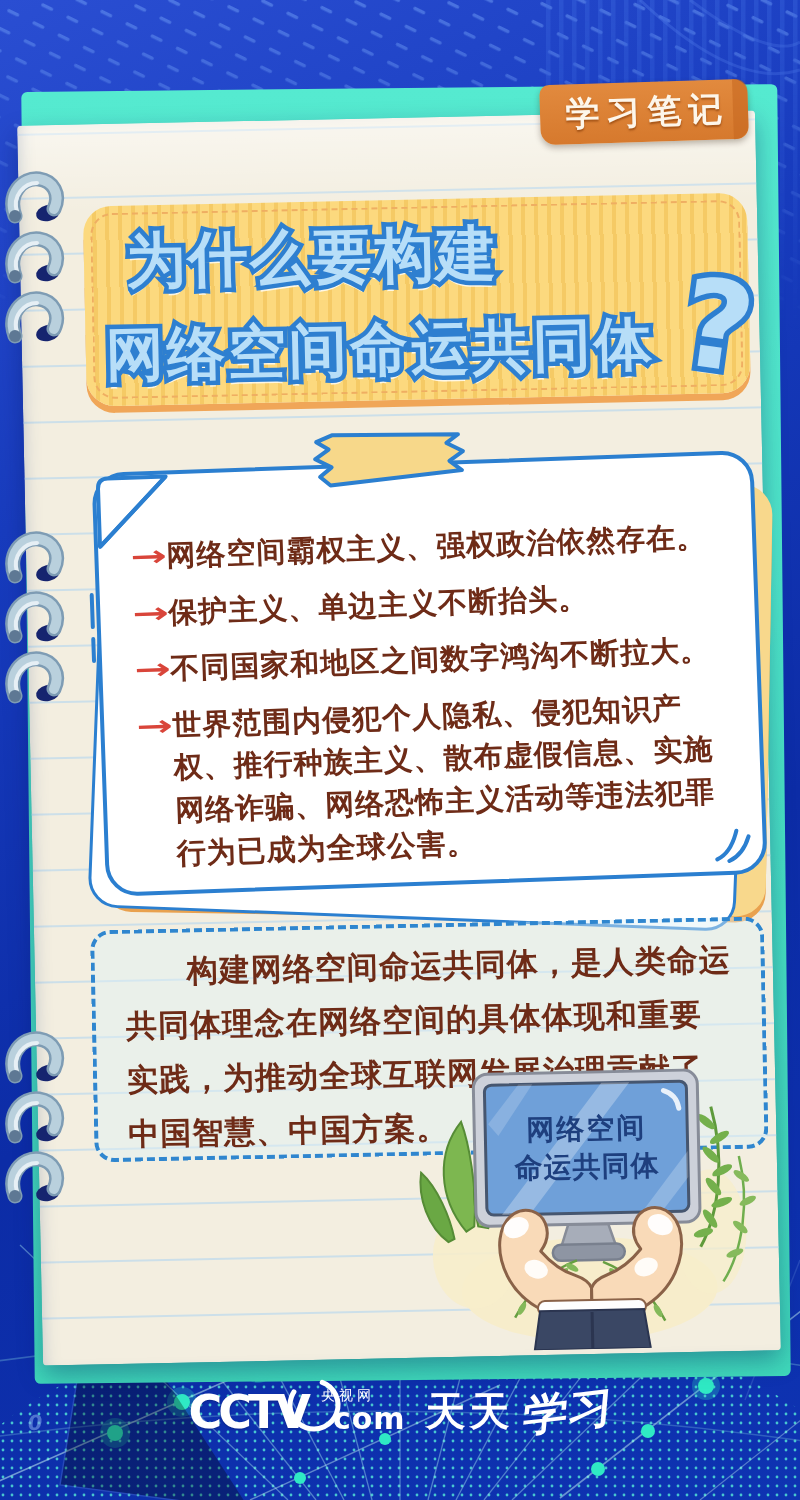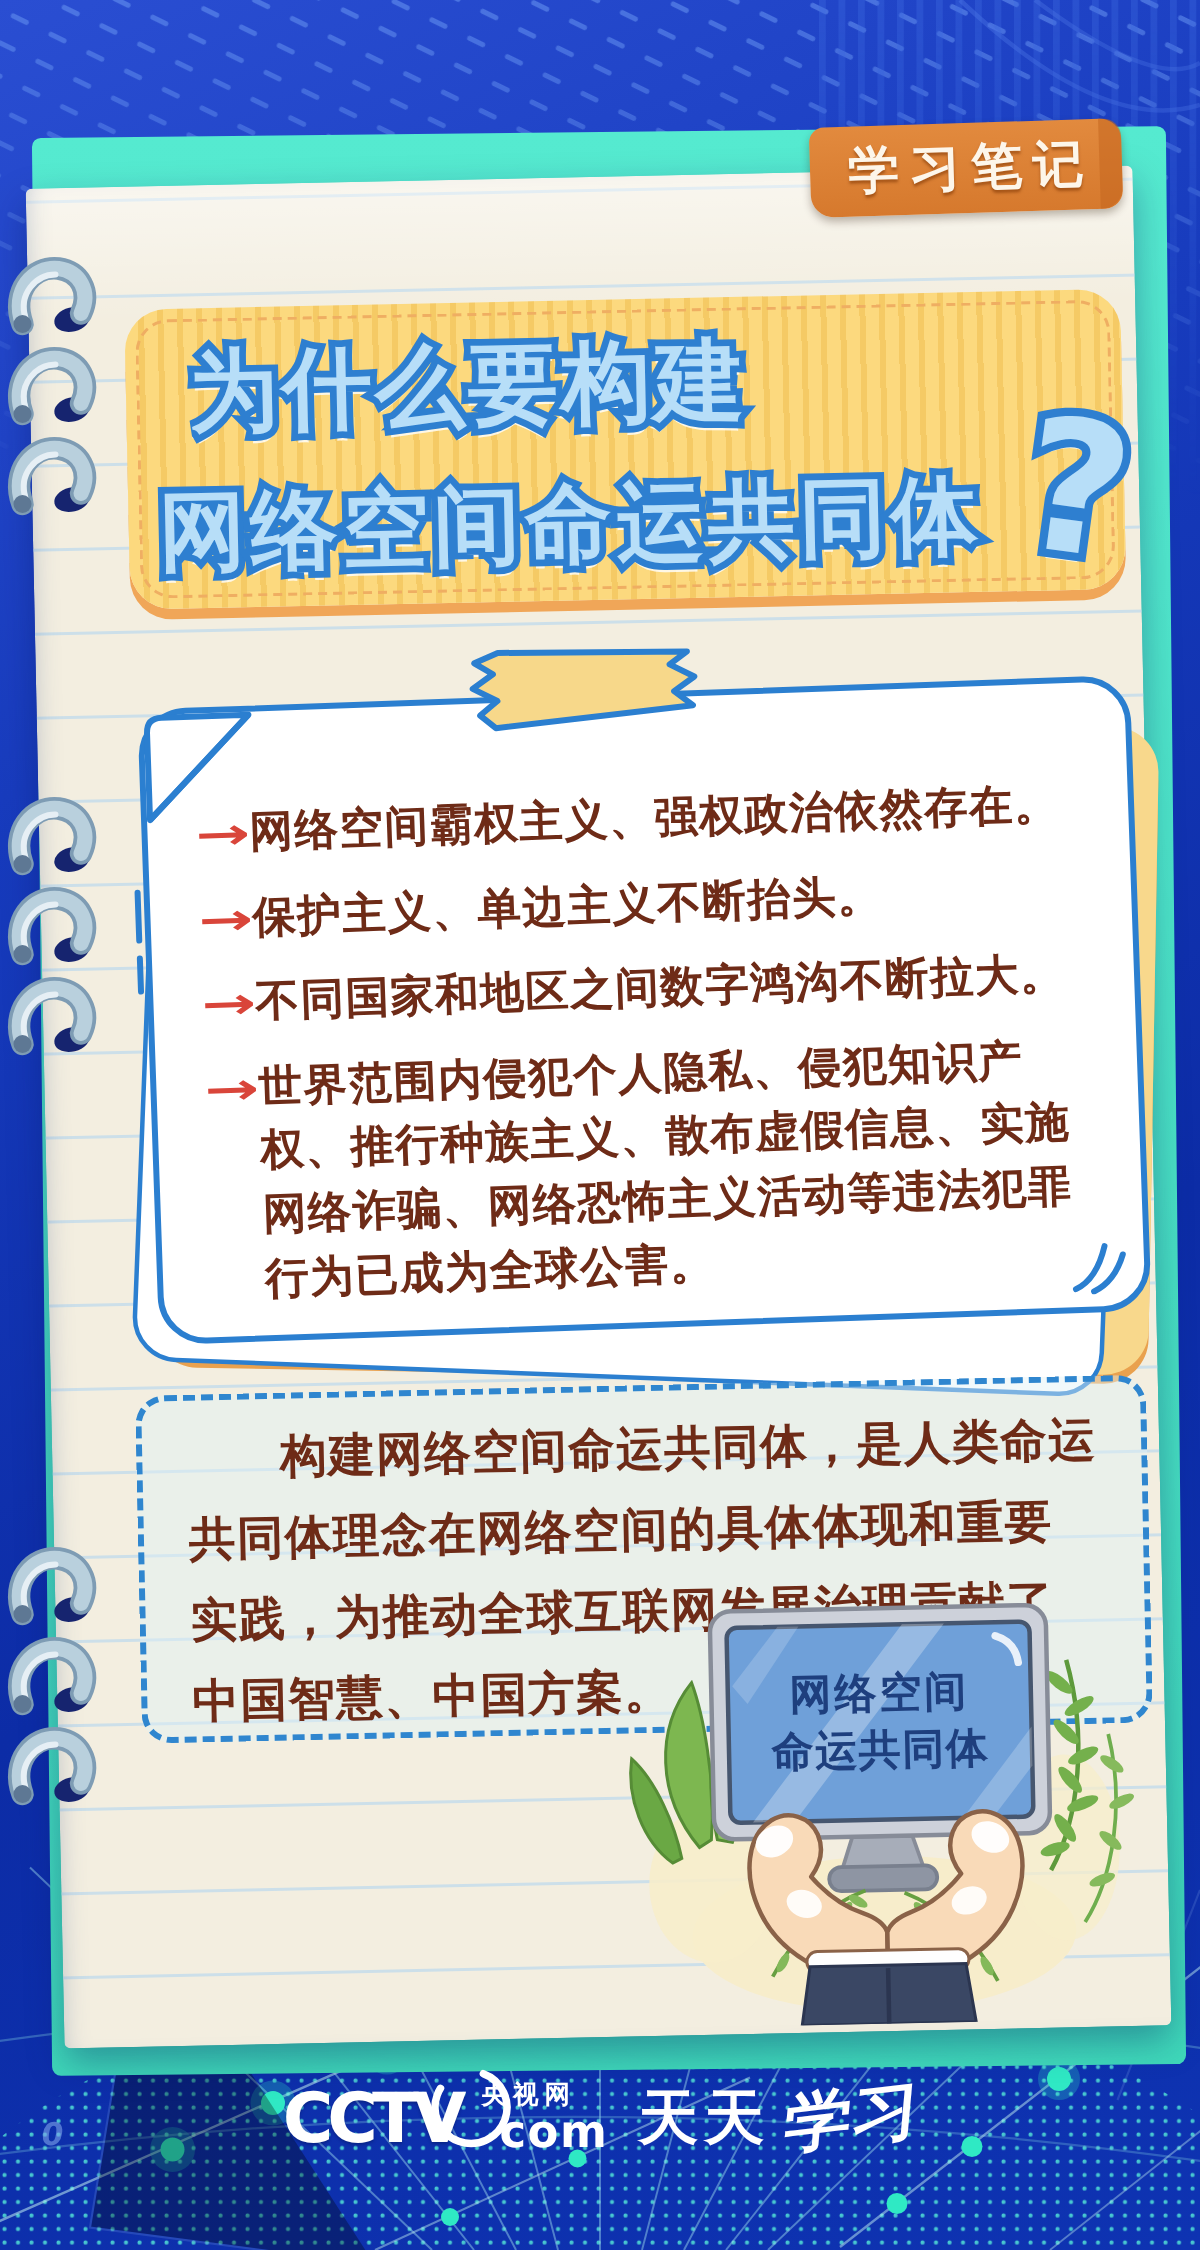--- a/index.html
+++ b/index.html
@@ -92,21 +92,21 @@
   .illus{position:absolute;left:368px;top:950px;z-index:3;}
 
   
   .footer{position:absolute;left:0;top:1382px;width:800px;display:flex;
     justify-content:center;align-items:center;z-index:2;color:#fff;}
   .cctv-wrap{position:relative;display:flex;align-items:center;}
   .cctv-text{font-size:46px;font-weight:bold;letter-spacing:-4px;
     text-shadow:0 1px 2px rgba(0,20,80,.4);}
   .cctv-swirl{position:absolute;left:96px;top:-10px;}
   .cn-block{display:flex;flex-direction:column;align-items:flex-start;margin-left:14px;}
-  .cctv-cn{font-size:17px;letter-spacing:4px;font-weight:bold;}
+  .cctv-cn{font-size:14px;letter-spacing:4px;font-weight:normal;}
   .cctv-com{font-size:30px;font-weight:bold;margin-top:-4px;letter-spacing:1px;margin-left:12px;}
   .brand{display:flex;align-items:center;margin-left:20px;}
   .brand-left{font-family:"Liberation Serif","DejaVu Serif",serif;font-size:40px;
     font-weight:bold;letter-spacing:4px;}
   .brand-right{font-size:44px;font-weight:bold;margin-left:10px;
     transform:skewX(-12deg) rotate(-7deg);
     font-family:"Liberation Serif","DejaVu Serif",serif;}
 </style>
 </head>
 <body>

